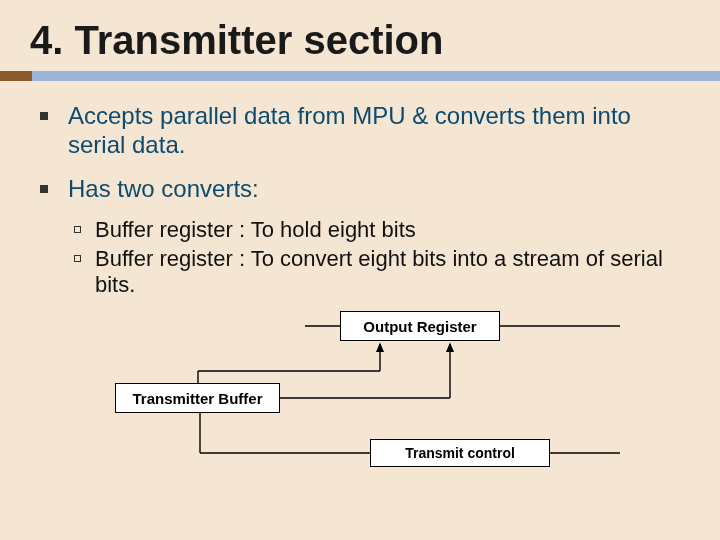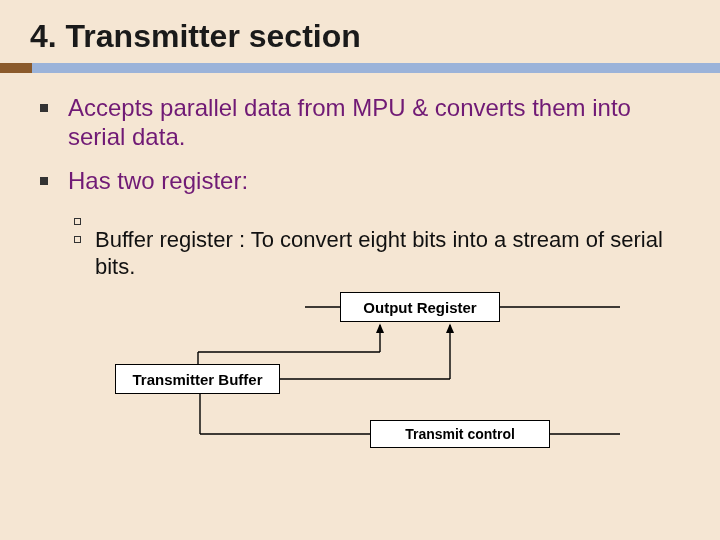--- a/index.html
+++ b/index.html
@@ -11,21 +11,21 @@
     font-family: Arial, Helvetica, sans-serif;
     overflow: hidden;
   }
   .slide {
     width: 720px;
     height: 540px;
     box-sizing: border-box;
     position: relative;
   }
   .title {
-    font-size: 32px;
+    font-size: 40px;
     font-weight: bold;
     color: #1a1a1a;
     padding: 18px 0 8px 30px;
   }
   .underline-bar {
     height: 10px;
     width: 100%;
     background: linear-gradient(to right, #8b5a2b 0%, #8b5a2b 4.5%, #9bb3d9 4.5%, #9bb3d9 100%);
   }
   .content {
@@ -39,21 +39,21 @@
   .bullet1 {
     width: 8px;
     height: 8px;
     background: #333;
     margin-top: 11px;
     margin-right: 20px;
     flex-shrink: 0;
   }
   .level1-text {
     font-size: 24px;
-    color: #701a75;
+    color: #0c4a6e;
     line-height: 1.22;
   }
   .level2 {
     display: flex;
     align-items: flex-start;
     margin-left: 34px;
     margin-bottom: 2px;
   }
   .bullet2 {
     width: 7px;
@@ -128,25 +128,26 @@
 
   <div class="content">
 
     <div class="level1">
       <div class="bullet1"></div>
       <div class="level1-text">Accepts parallel data from MPU &amp; converts them into serial data.</div>
     </div>
 
     <div class="level1">
       <div class="bullet1"></div>
-      <div class="level1-text">Has two register:</div>
+      <div class="level1-text">Has two converts:</div>
     </div>
 
     <div class="level2">
       <div class="bullet2"></div>
+      <div class="level2-text">Buffer register : To hold eight bits</div>
     </div>
 
     <div class="level2">
       <div class="bullet2"></div>
       <div class="level2-text">Buffer register : To convert eight bits into a stream of serial bits.</div>
     </div>
 
     <div class="diagram">
       <svg class="wires">
         <defs>

